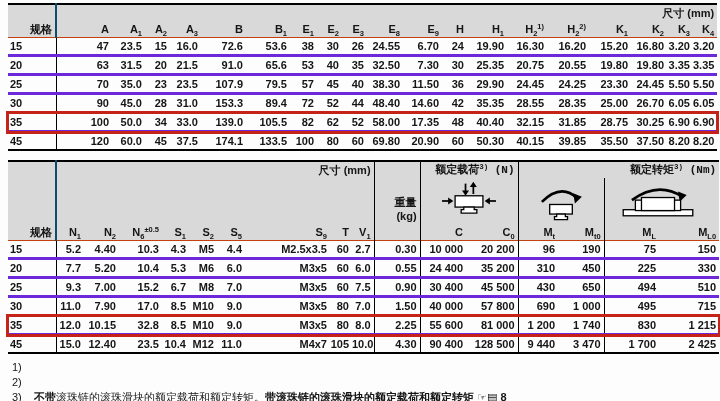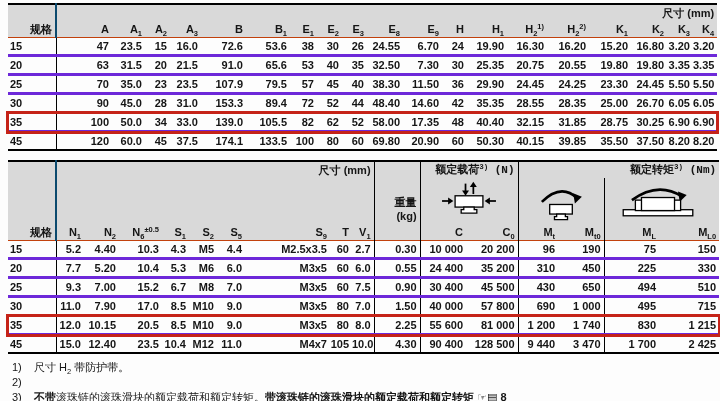--- a/index.html
+++ b/index.html
@@ -404,21 +404,21 @@
           <td>57 800</td>
           <td class="bl">690</td>
           <td>1 000</td>
           <td class="bl">495</td>
           <td>715</td>
         </tr>
         <tr class="highlight">
           <th class="spec">35</th>
           <td>12.0</td>
           <td>10.15</td>
-          <td>20.5</td>
+          <td>32.8</td>
           <td>8.5</td>
           <td>M10</td>
           <td>9.0</td>
           <td>M3x5</td>
           <td>80</td>
           <td>8.0</td>
           <td class="bl">2.25</td>
           <td class="bl">55 600</td>
           <td>81 000</td>
           <td class="bl">1 200</td>
@@ -444,23 +444,20 @@
           <td>3 470</td>
           <td class="bl">1 700</td>
           <td>2 425</td>
         </tr>
       </tbody>
   </table>
 
   <div class="notes">
       <div class="note">
         <div class="mk">1)</div>
-        <div class="ln">
-          <p>尺寸 H<sub>2</sub> 带防护带。</p>
-        </div>
       </div>
       <div class="note">
         <div class="mk">2)</div>
       </div>
       <div class="note">
         <div class="mk">3)</div>
         <div class="ln">
           <p><b>不带</b>滚珠链的滚珠滑块的额定载荷和额定转矩。<b>带滚珠链的滚珠滑块的额定载荷和额定转矩</b> ☞▤ <b>8</b></p>
           <p>在此情况下：表格中的 、} 和 } 值乘以系数 1.26。</p>
         </div>

